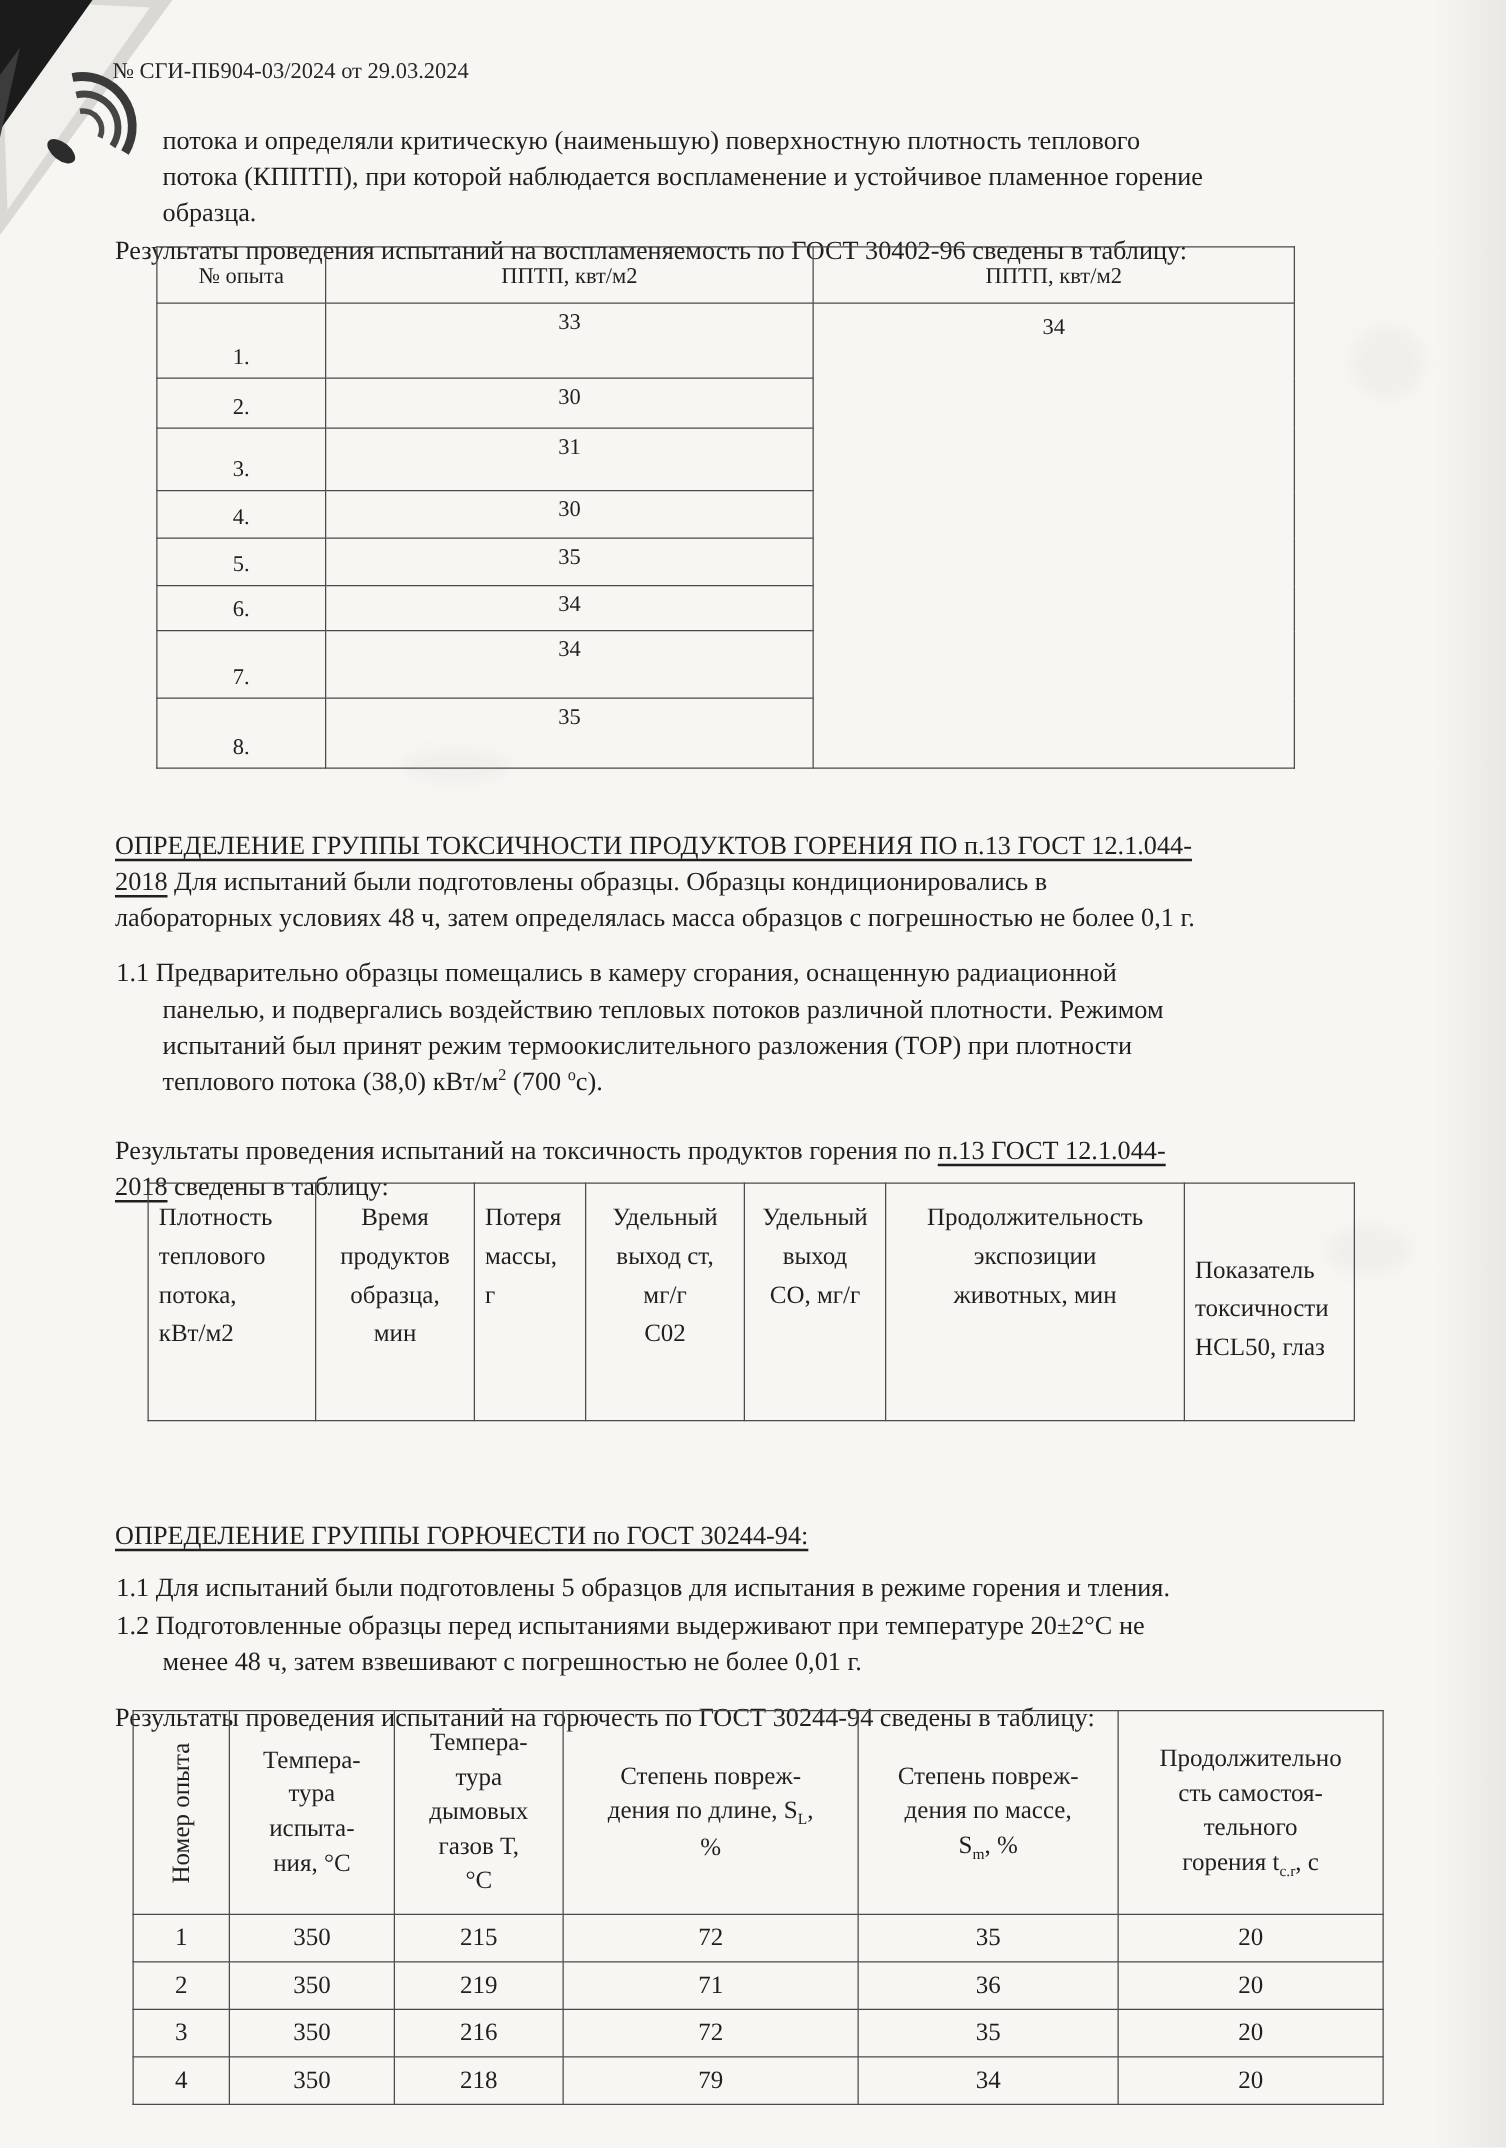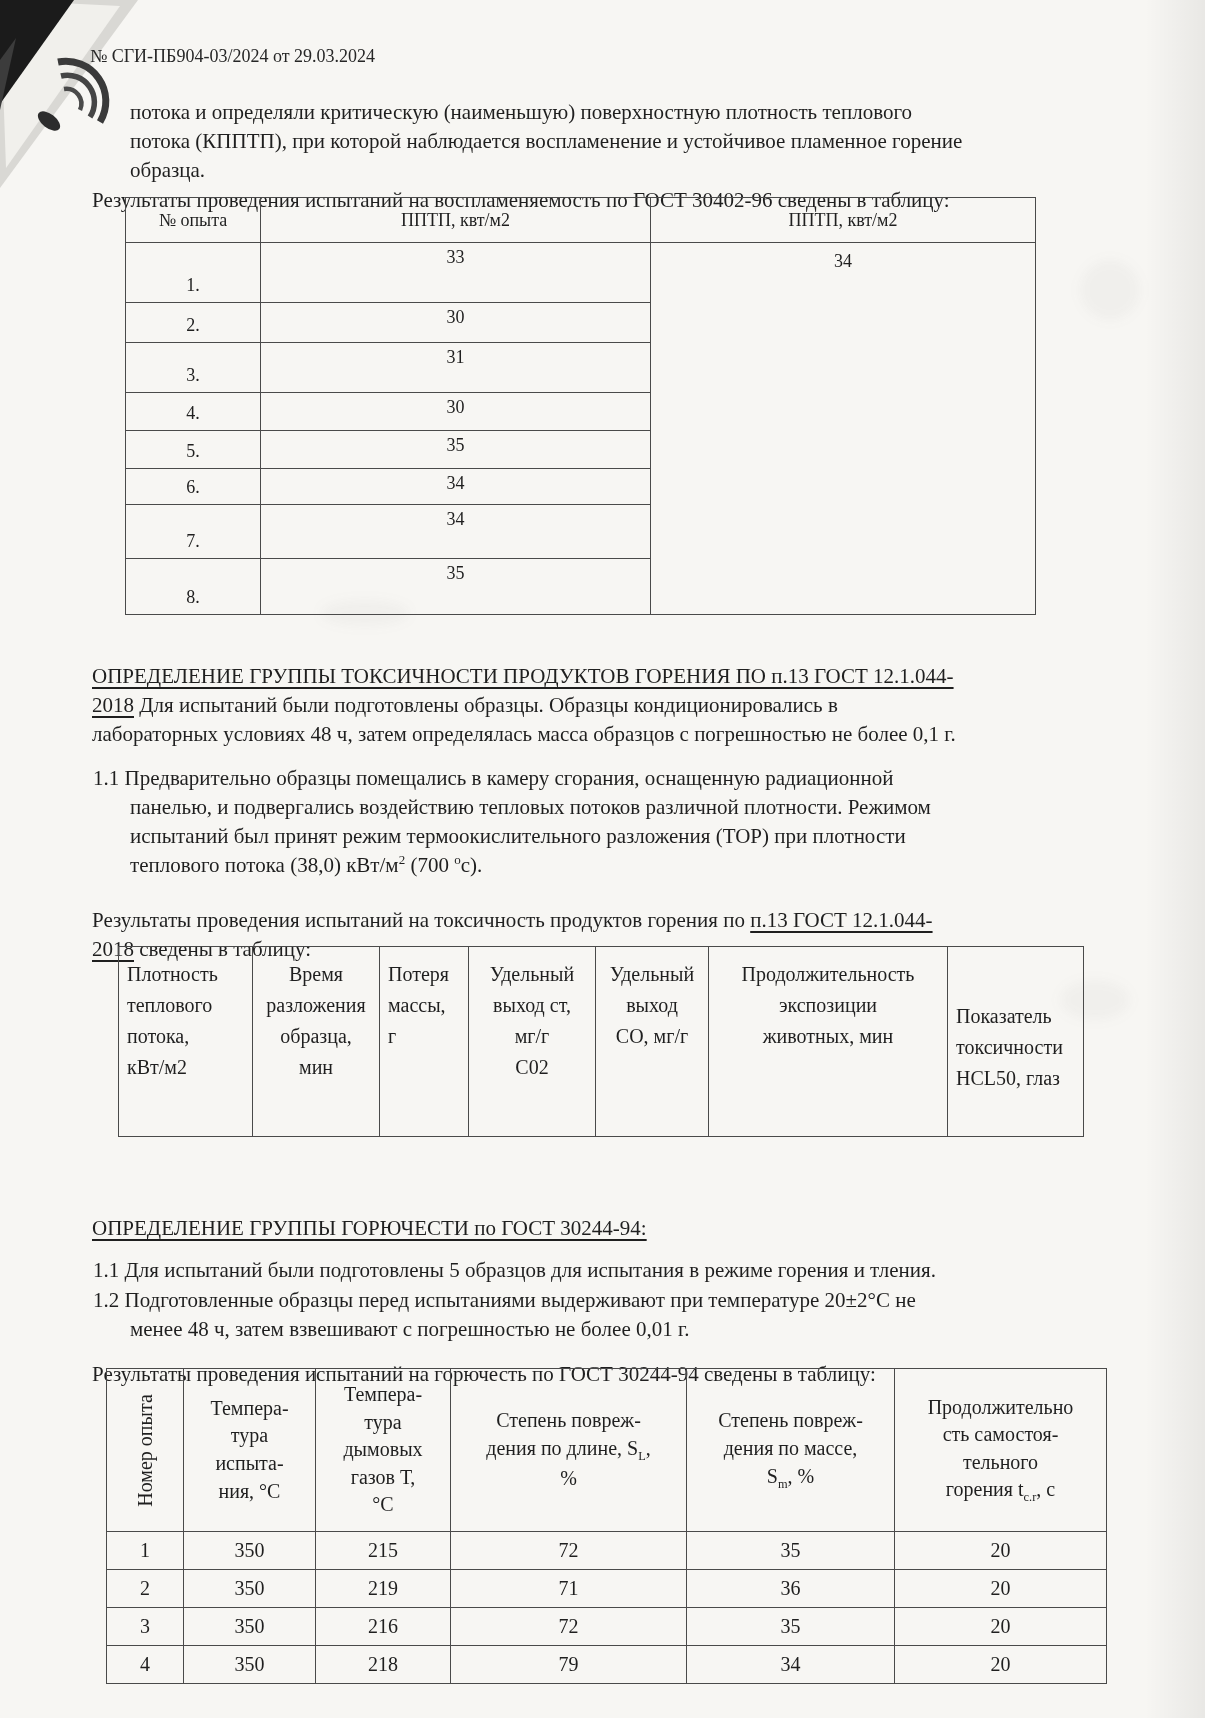--- a/index.html
+++ b/index.html
@@ -145,21 +145,21 @@
   <tbody>
       <tr>
     <th class="left">
           <div class="para">Плотность
 теплового
 потока,
 кВт/м2</div>
         </th>
     <th>
           <div class="para">Время
-разложения
+продуктов
 образца,
 мин</div>
         </th>
     <th class="left">
           <div class="para">Потеря
 массы,
 г</div>
         </th>
     <th>
           <div class="para">Удельный

